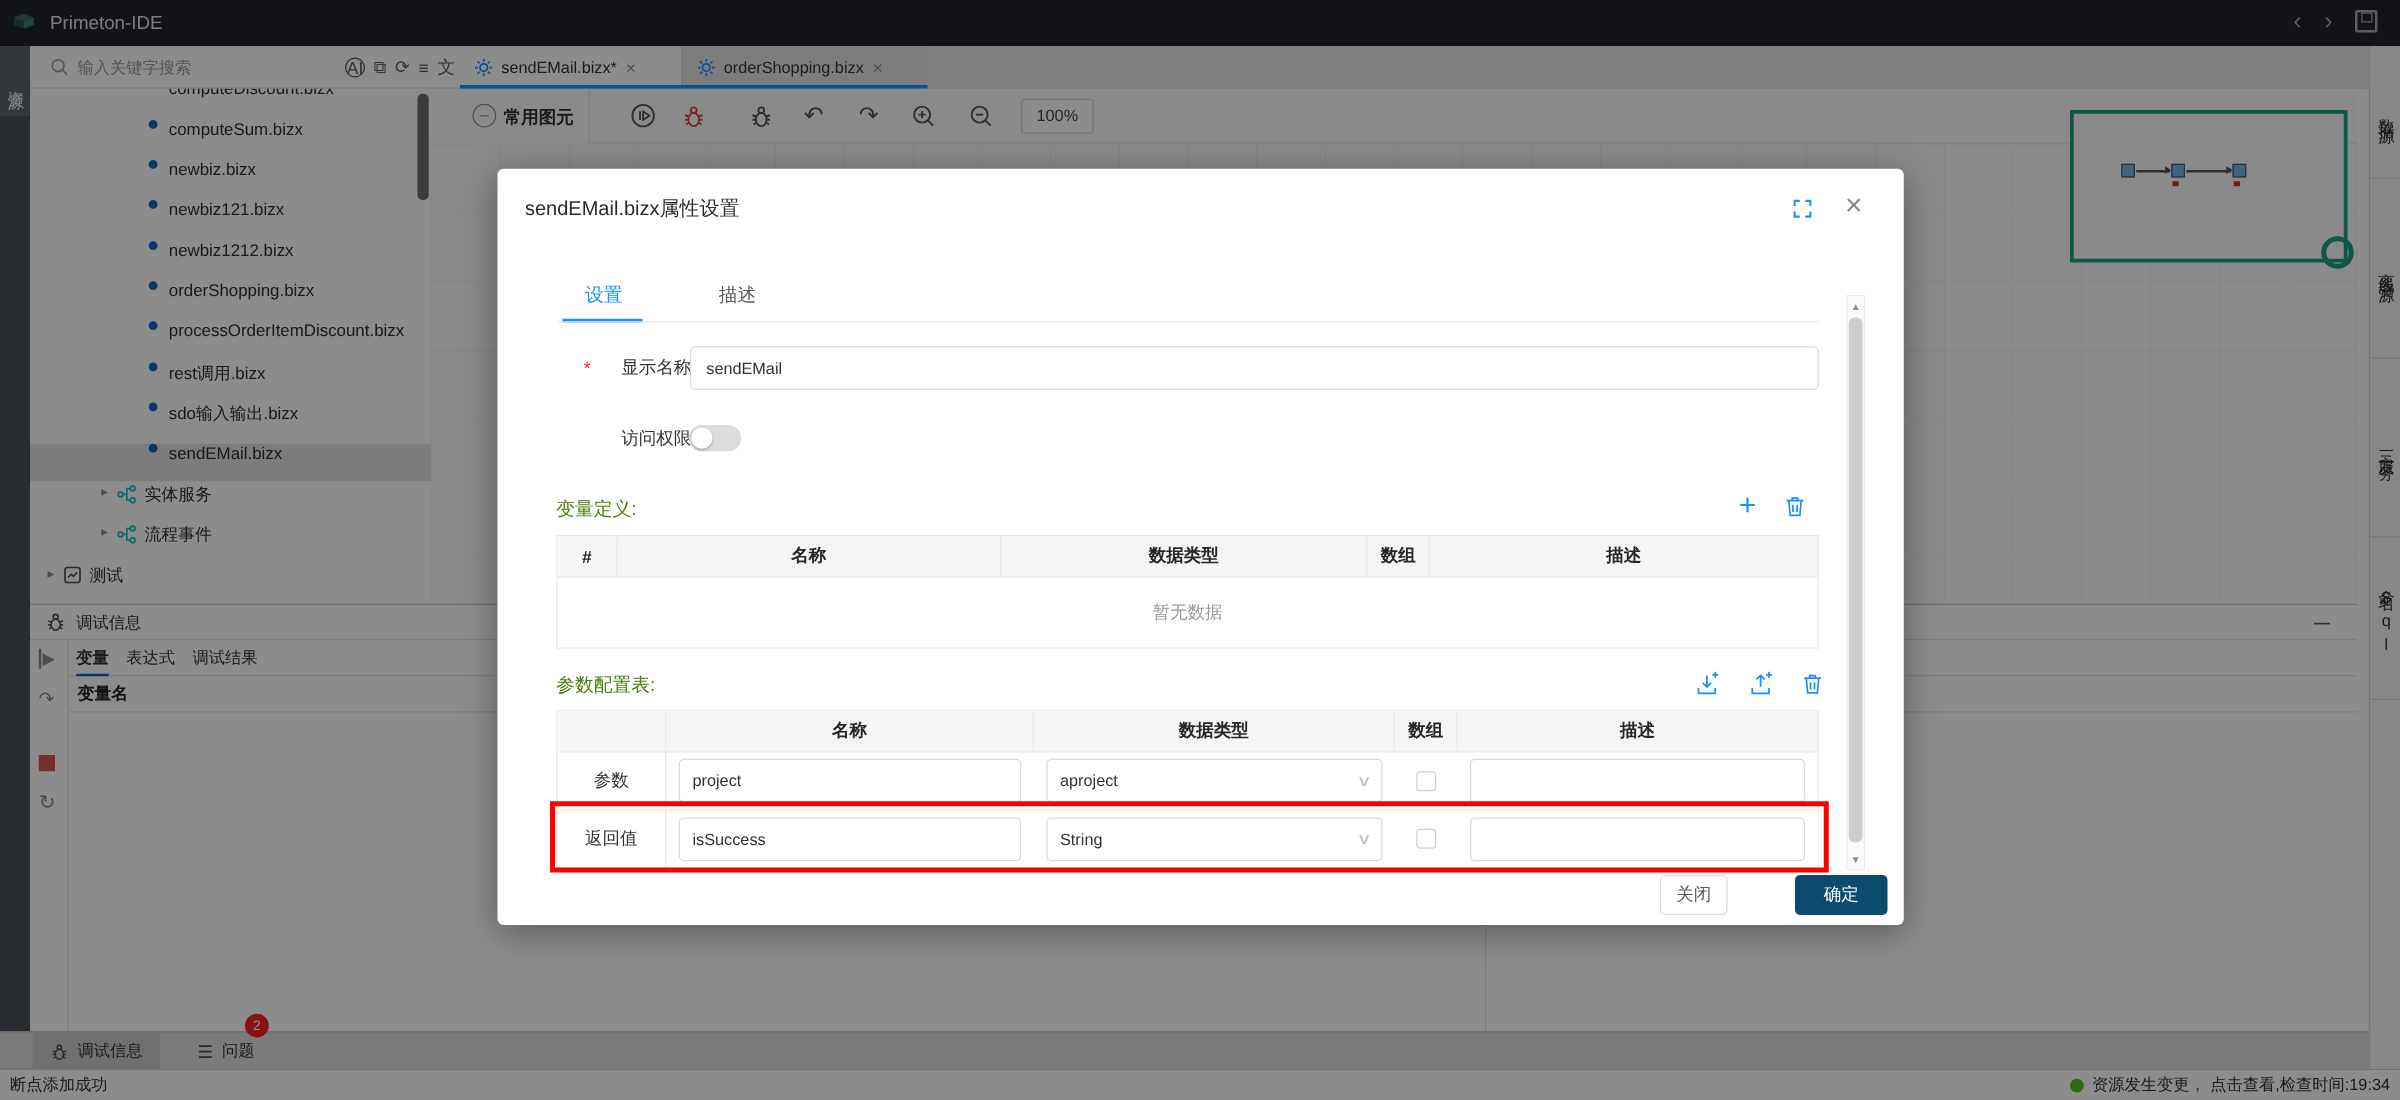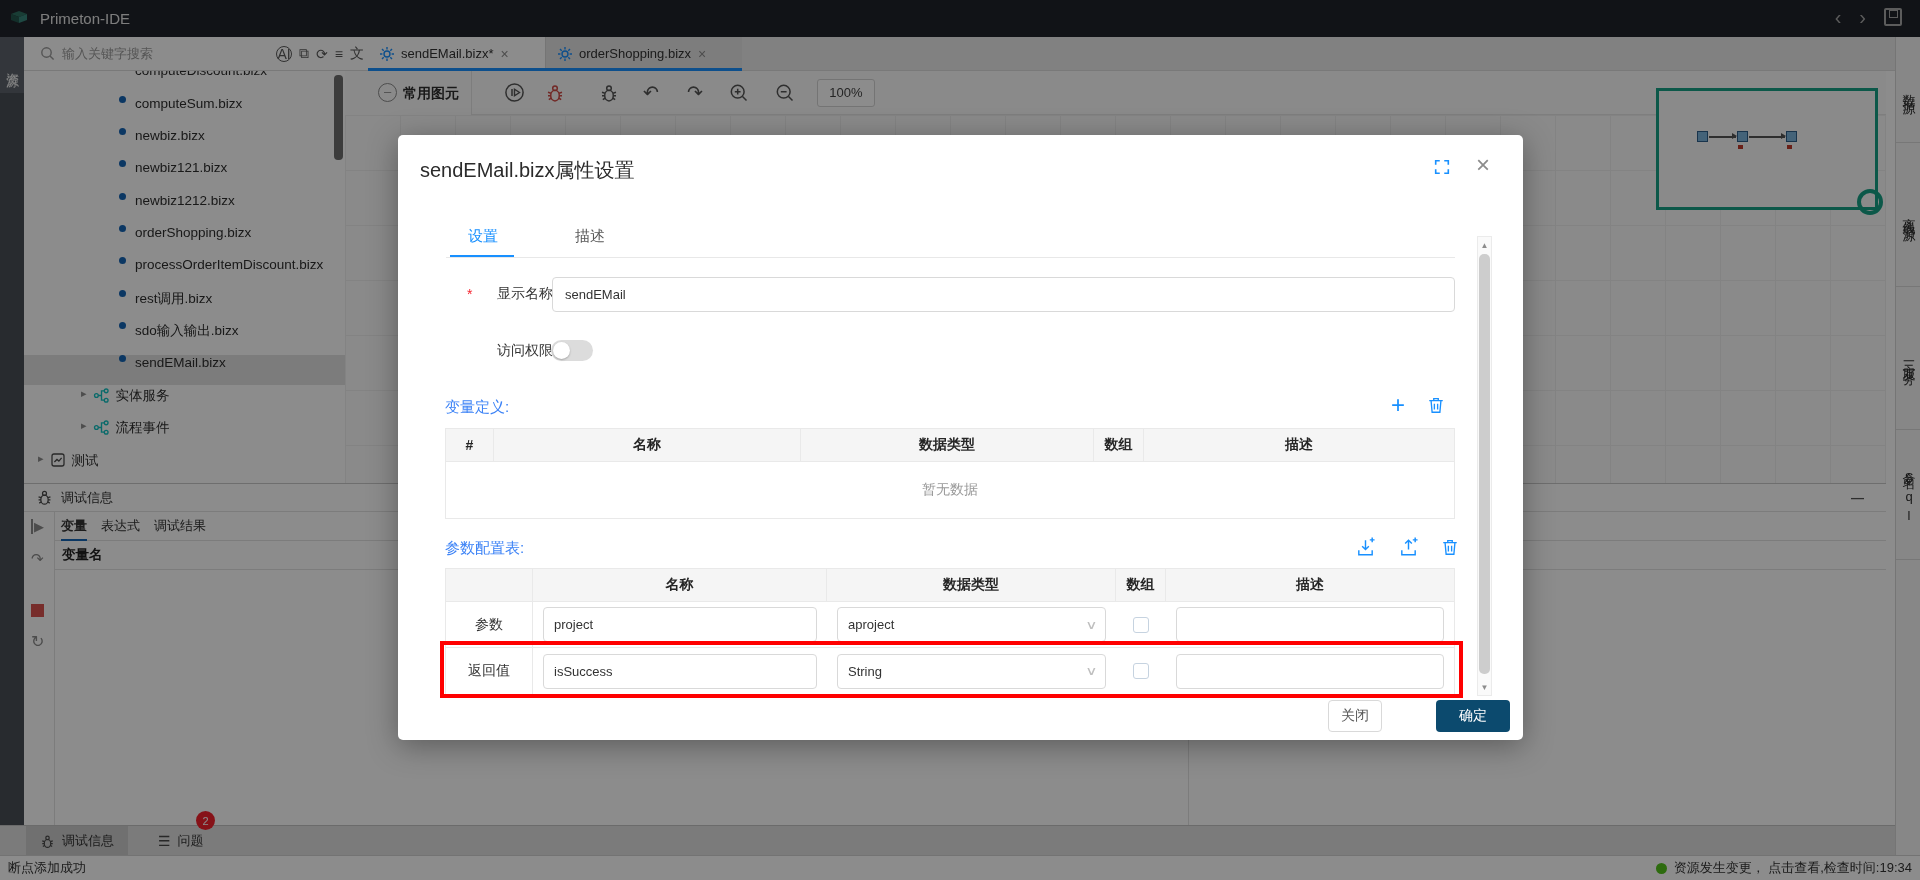--- a/index.html
+++ b/index.html
@@ -116,35 +116,35 @@
   .status-bar { left:0; top:855px; width:1920px; height:25px; background:#fff; border-top:1px solid #d2d2d2;
                 display:flex; align-items:center; font-size:13px; color:#333; }
   .green-dot { width:11px; height:11px; border-radius:50%; background:#52c41a; margin-right:7px; }
 
   
   .dim { left:0; top:0; width:1920px; height:880px; background:rgba(0,0,0,0.45); z-index:50; }
 
   
   .modal { left:398px; top:135px; width:1125px; height:605px; background:#fff; border-radius:5px;
            box-shadow:0 6px 30px rgba(0,0,0,.35); z-index:60; }
-  .m-title { position:absolute; left:22px; top:22px; font-size:20px; color:#2b2b2b; }
+  .m-title { position:absolute; left:22px; top:22px; font-size:16px; color:#2b2b2b; }
   .m-close { position:absolute; right:33px; top:16px; font-size:24px; color:#8c8c8c; }
   .m-full { position:absolute; right:72px; top:23px; }
   .m-tab { position:absolute; top:92px; font-size:15px; }
   .m-ink { position:absolute; left:52px; top:120px; width:64px; height:3px; background:#1890ff; }
   .m-track { position:absolute; left:48px; top:122px; width:1009px; height:1px; background:#e8e8e8; }
   .req { color:#f5222d; font-size:14px; }
   .f-label { font-size:14px; color:#333;margin-left:20px; }
   .inputbox { position:absolute; height:35px; border:1px solid #d9d9d9; border-radius:4px; background:#fff;
               display:flex; align-items:center; padding-left:12px; font-size:13px; color:#333; }
   .toggle { position:absolute; left:153px; top:205px; width:42px; height:21px; background:#dcdcdc;
             border-radius:11px; }
   .toggle:before { content:""; position:absolute; left:2px; top:2px; width:17px; height:17px;
                    background:#fff; border-radius:50%; box-shadow:0 1px 2px rgba(0,0,0,.25); }
-  .sec-label { position:absolute; left:47px; font-size:15px; color:#3b82f6; }
+  .sec-label { position:absolute; left:47px; font-size:15px; color:#4d7c0f; }
   .sec-ics { position:absolute; display:flex; gap:22px; align-items:center; color:#1890ff; }
   .plus-ic { font-size:24px; line-height:20px; color:#1890ff; }
   .mtable { position:absolute; left:47px; width:1010px; border:1px solid #e9e9e9; }
   .thead { display:flex; background:#f5f5f5; border-bottom:1px solid #e9e9e9; height:33px; }
   .th { display:flex; align-items:center; justify-content:center; font-size:14px; font-weight:bold;
         color:#262626; border-right:1px solid #e9e9e9; height:100%; }
   .th:last-child { border-right:none; }
   .empty-row { height:56px; display:flex; align-items:center; justify-content:center; color:#999; font-size:14px; }
   .trow { display:flex; height:46px; border-bottom:1px solid #e9e9e9; align-items:center; }
   .trow:last-child { border-bottom:none; }

